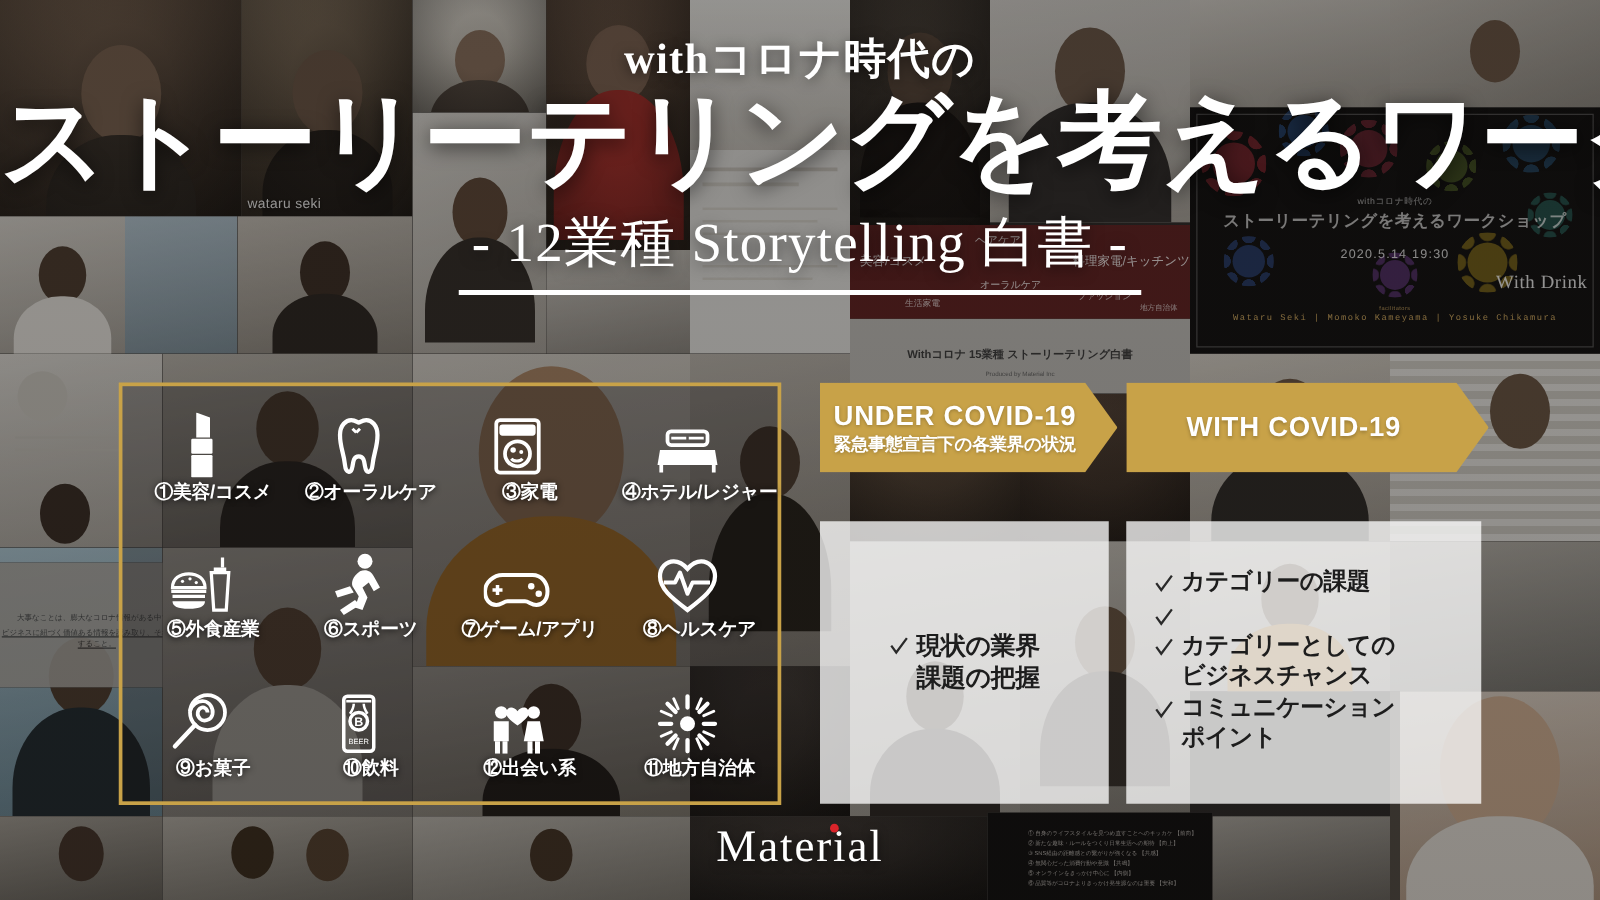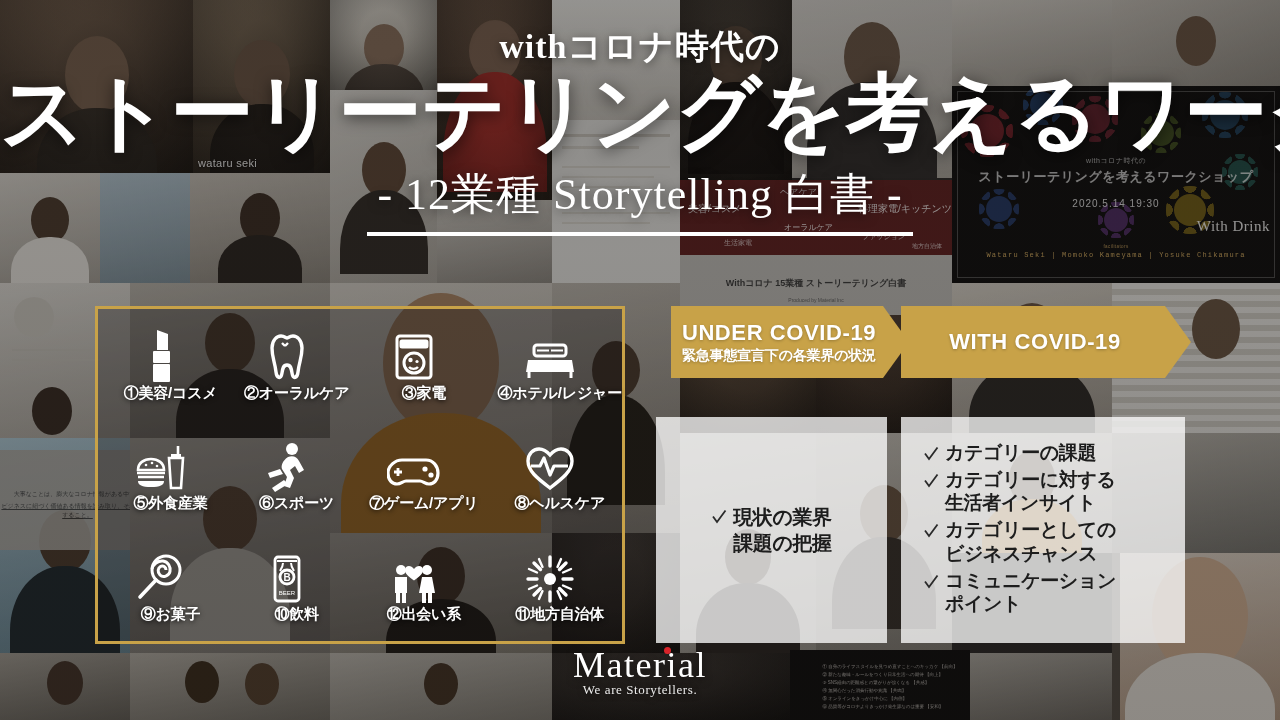--- a/index.html
+++ b/index.html
@@ -212,21 +212,21 @@
     color:#fff;
   }
   .arrow .en {
     font-size:22px; font-weight:bold; letter-spacing:.6px;
     text-shadow:0 1px 3px rgba(0,0,0,.25);
   }
   .arrow .jp {
     font-size:14px; font-weight:bold; letter-spacing:-.2px; margin-top:1px;
     text-shadow:0 1px 3px rgba(0,0,0,.25);
   }
-  #arrow1 { left:656px; top:306px; width:238px;margin-left:15px; }
+  #arrow1 { left:656px; top:306px; width:238px; }
   #arrow2 { left:901px; top:306px; width:290px; }
 
   
   .wpanel {
     position:absolute; z-index:11;
     background:rgba(255,255,255,.76);
     display:flex; flex-direction:column; justify-content:center;
   }
   #wpanel1 { left:656px; top:417px; width:231px; height:226px; align-items:center; }
   #wpanel2 { left:901px; top:417px; width:284px; height:226px; padding:14px 0 14px 22px; justify-content:center; }
@@ -744,24 +744,20 @@
       <span class="chktext">
         <span>カテゴリーの課題</span>
       </span>
     </div>
     <div class="chkline">
       <span class="chk">
         <svg width="16" height="16" viewBox="0 0 16 16" fill="none" stroke="currentColor" stroke-width="1.8">
             <path d="M2 7.5L6 13 14.5 1.5"></path>
           </svg>
       </span>
-      <span class="chktext">
-        <span>カテゴリーに対する</span><br>
-        <span>生活者インサイト</span>
-      </span>
     </div>
     <div class="chkline">
       <span class="chk">
         <svg width="16" height="16" viewBox="0 0 16 16" fill="none" stroke="currentColor" stroke-width="1.8">
             <path d="M2 7.5L6 13 14.5 1.5"></path>
           </svg>
       </span>
       <span class="chktext">
         <span>カテゴリーとしての</span><br>
         <span>ビジネスチャンス</span>
@@ -778,16 +774,15 @@
         <span>ポイント</span>
       </span>
     </div>
   </div>
 
   <div id="logo">
     <div id="logomark">
       <span>Material</span>
       <span id="logodot"></span>
     </div>
-    <div id="logotag">We are Storytellers.</div>
   </div>
 
 </div>
 
 </body></html>

